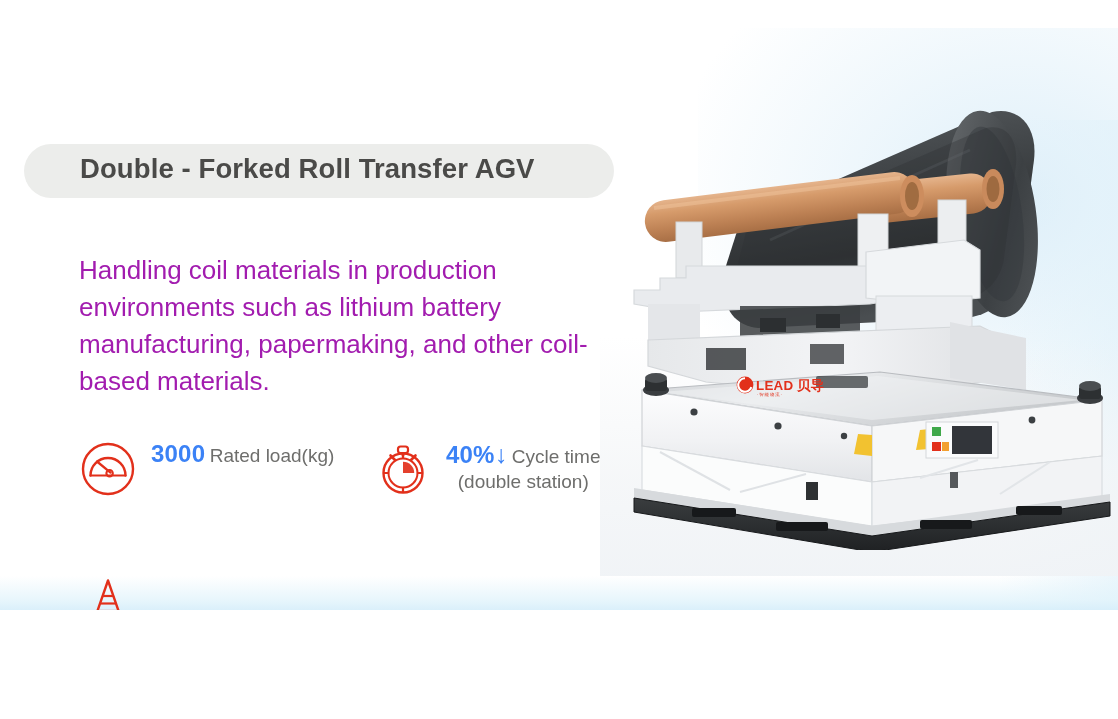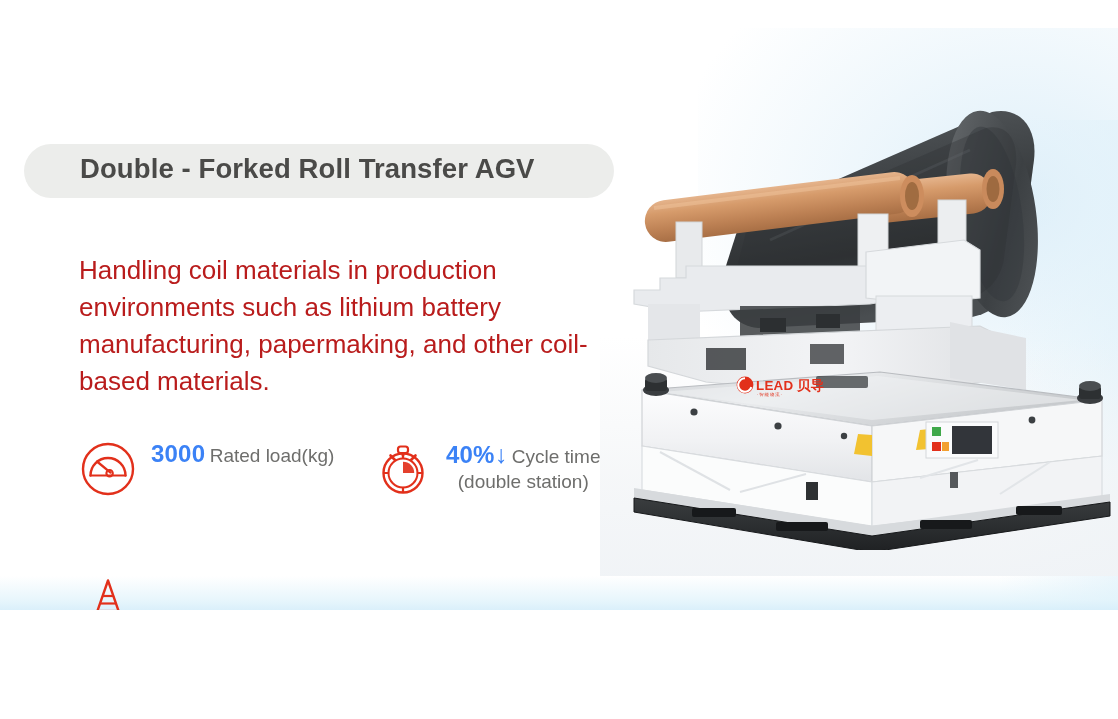--- a/index.html
+++ b/index.html
@@ -94,21 +94,21 @@
   }
 
   
   .description {
     position: absolute;
     left: 79px;
     top: 252px;
     width: 570px;
     font-size: 26px;
     line-height: 37px;
-    color: #b91c1c;
+    color: #a21caf;
     font-weight: 400;
   }
 
   
   .specs {
     position: absolute;
     left: 79px;
     top: 438px;
     width: 570px;
   }

